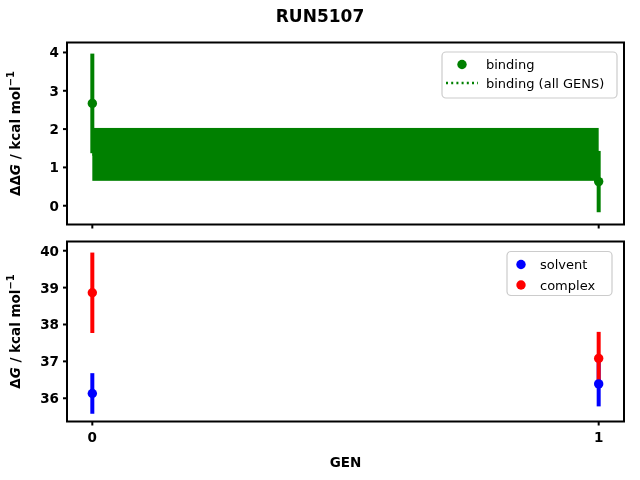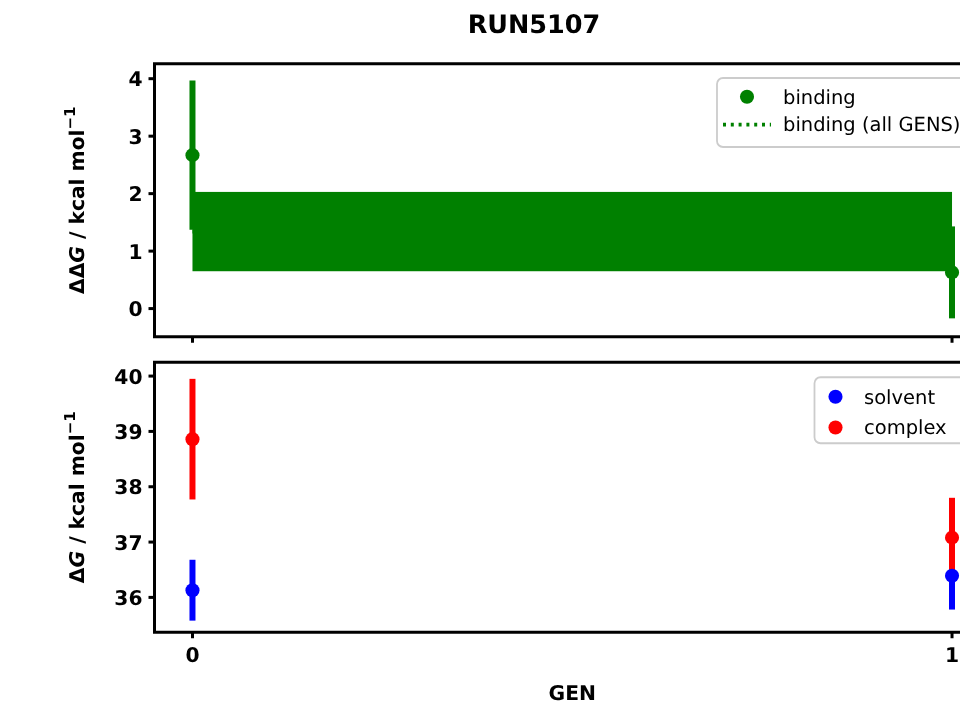--- a/index.html
+++ b/index.html
@@ -1,17 +1,17 @@
 <!DOCTYPE html>
 <html><head>
 <meta charset="utf-8">
 <style>
   html,body{margin:0;padding:0;background:#ffffff;}
   .fig{position:relative;width:540px;height:480px;background:#ffffff;
-       font-family:"DejaVu Sans",sans-serif;margin-left:36px;}
+       font-family:"DejaVu Sans",sans-serif;}
   svg{display:block;}
   text{fill:#000000;}
   .title{font-family:"DejaVu Sans",sans-serif;font-size:17px;font-weight:bold;}
   .tick{font-family:"DejaVu Sans",sans-serif;font-size:13.5px;font-weight:bold;}
   .axlabel{font-family:"DejaVu Sans",sans-serif;font-size:13.5px;font-weight:bold;}
   .legendtext{font-family:"DejaVu Sans",sans-serif;font-size:13px;font-weight:normal;}
 </style>
 </head>
 <body>
 

